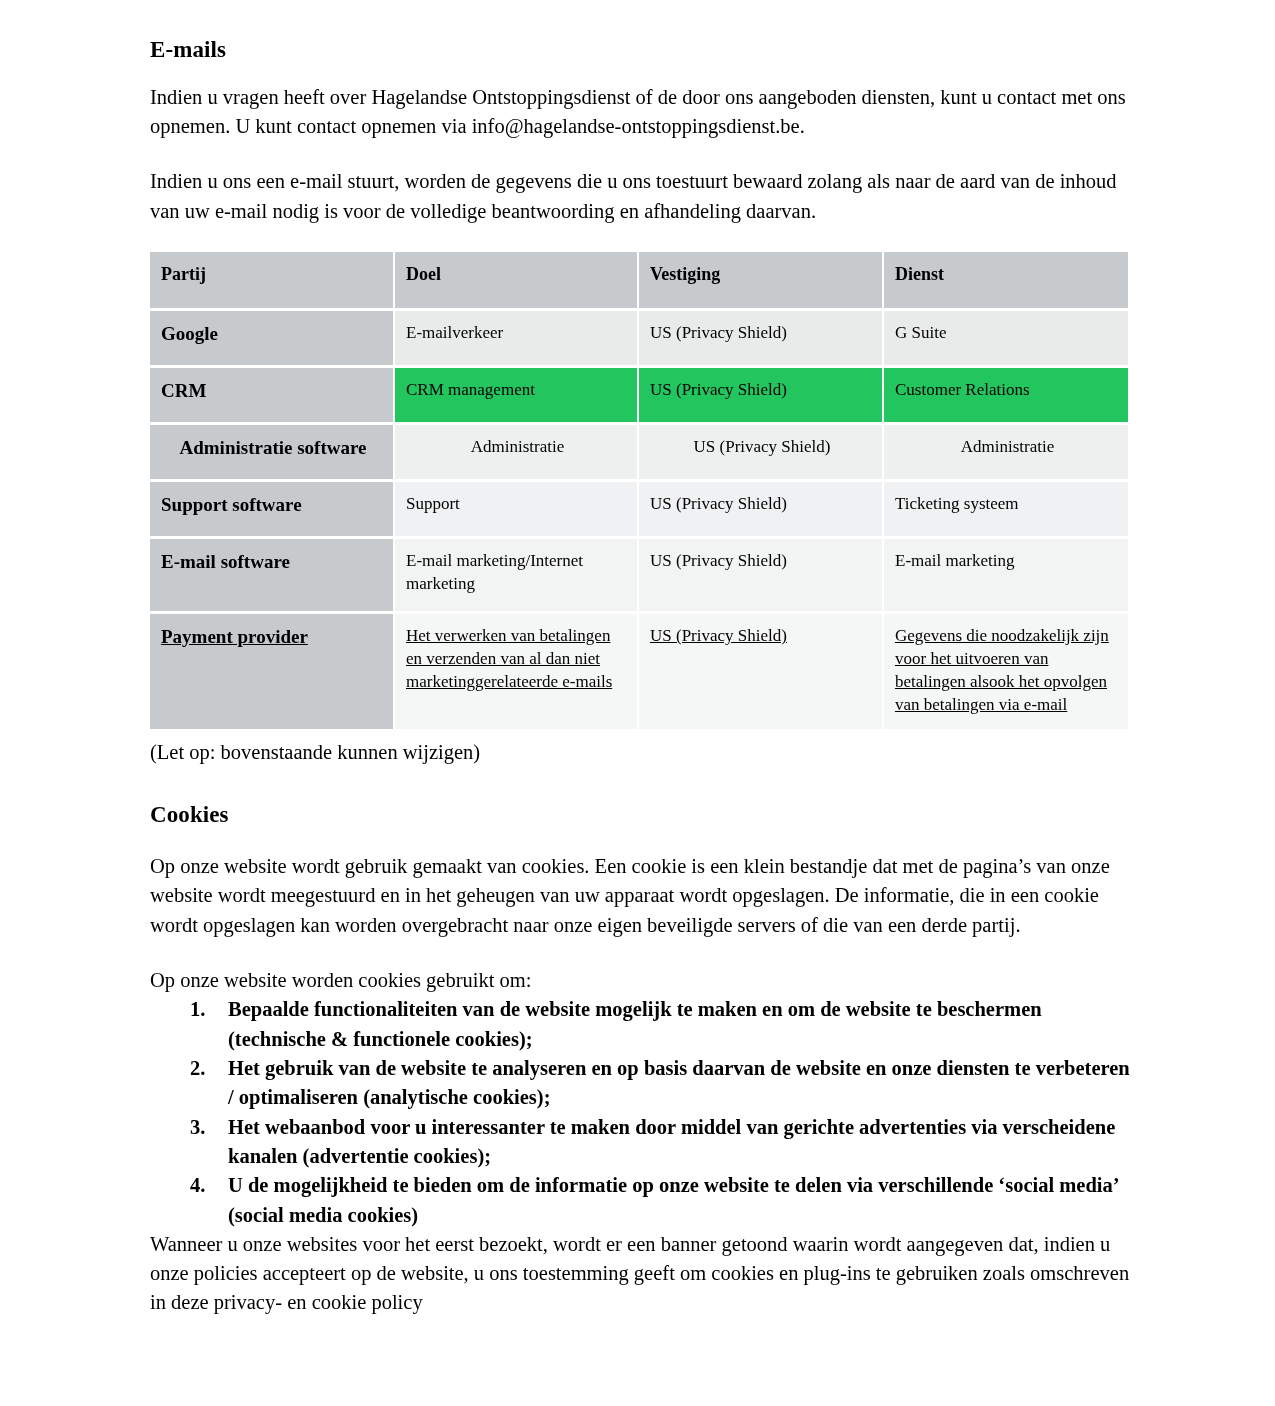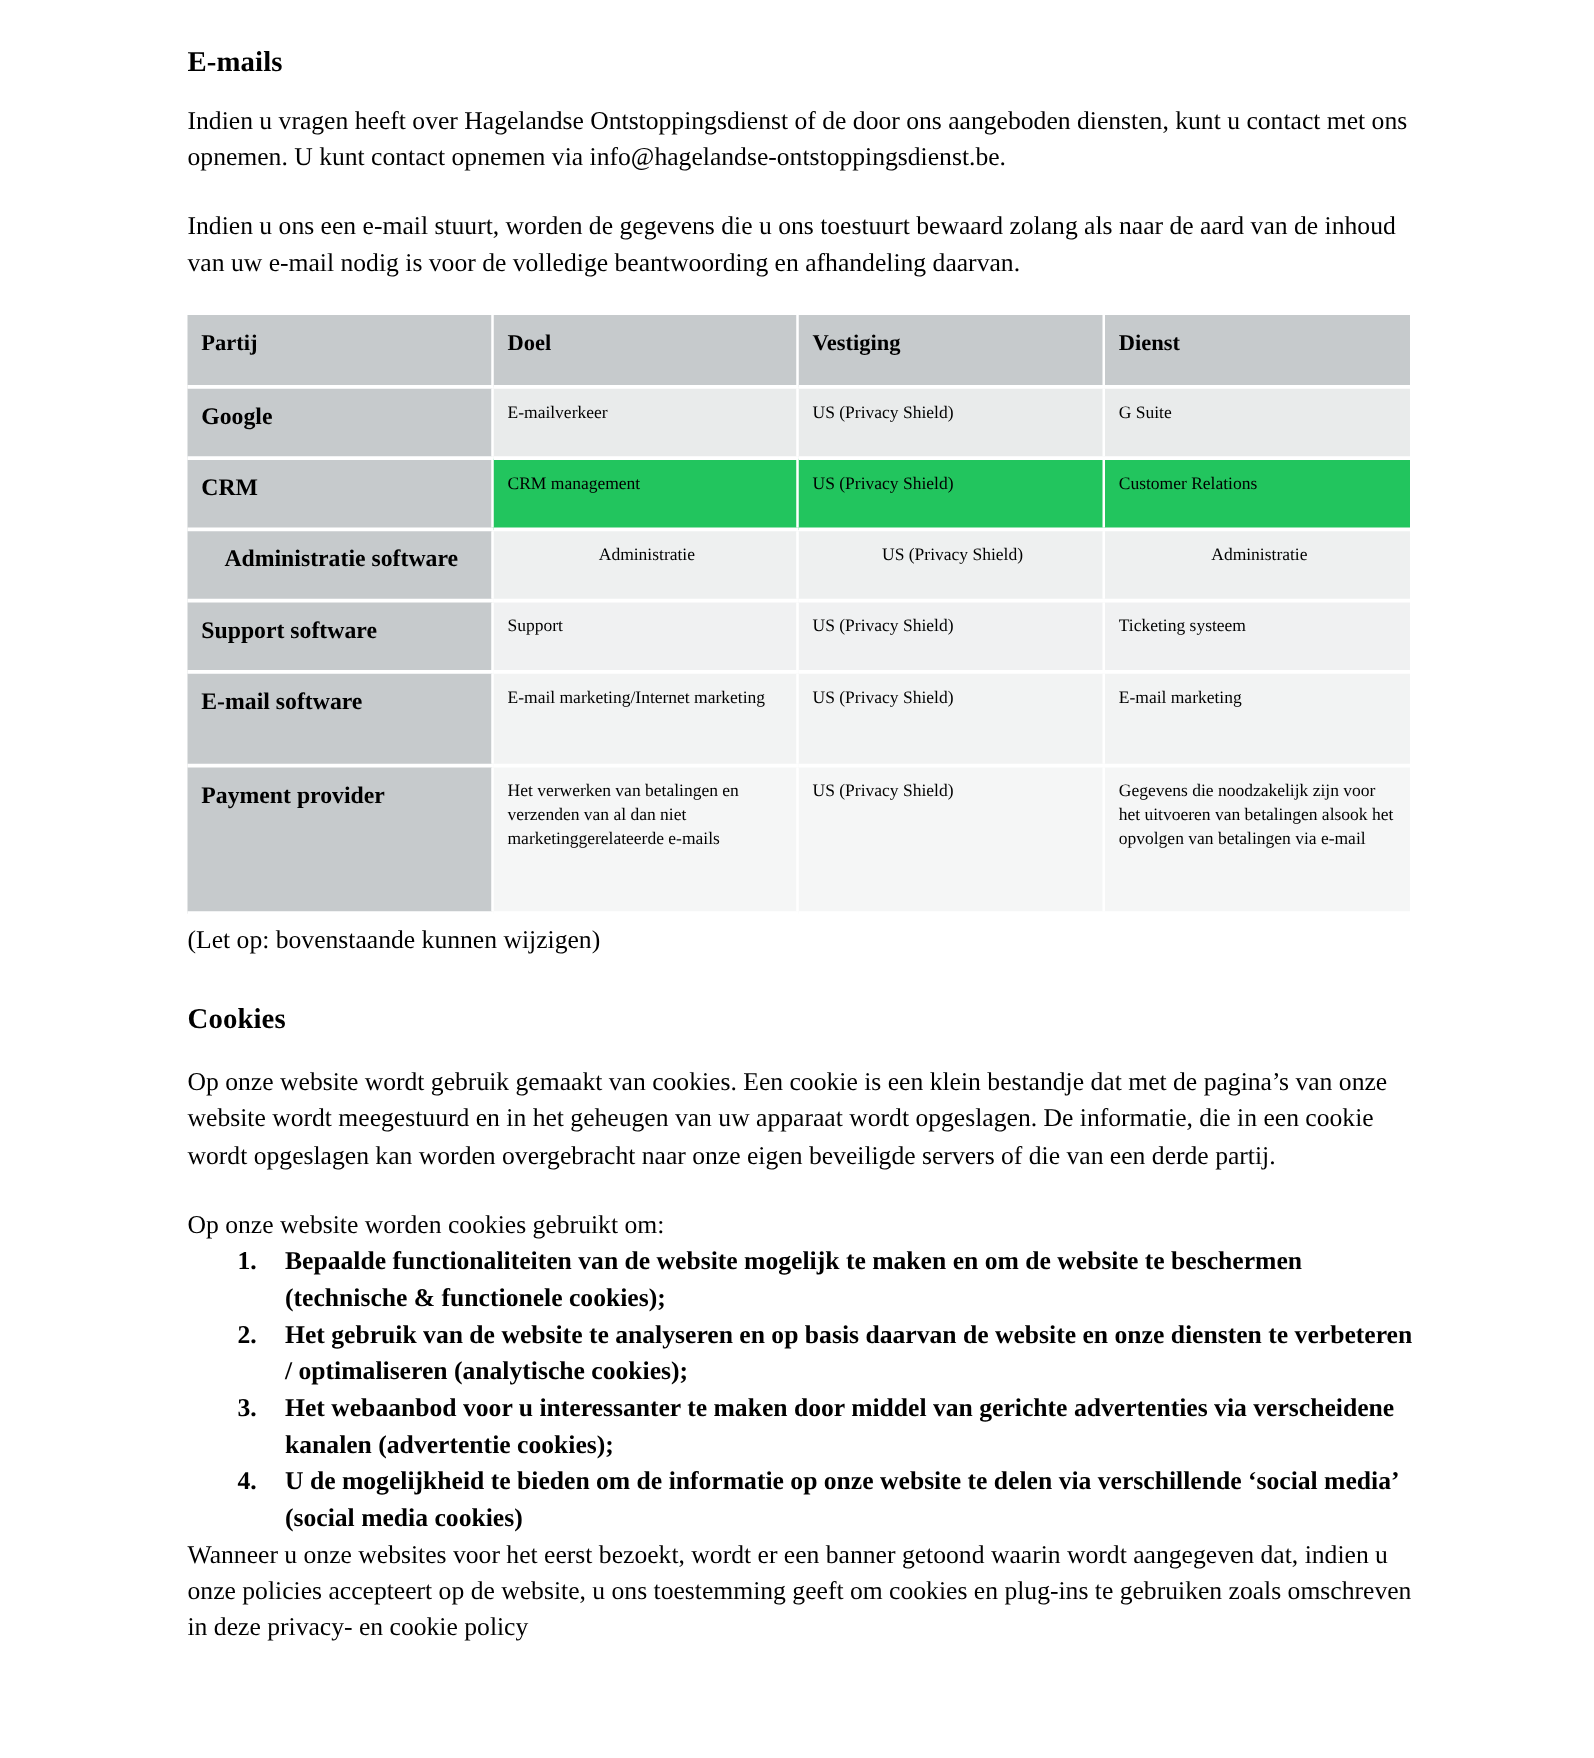--- a/index.html
+++ b/index.html
@@ -59,21 +59,21 @@
   table.parties col.c3 { width: 245px; }
   table.parties col.c4 { width: 245px; }
 
   table.parties th,
   table.parties td {
     vertical-align: top;
     padding: 10px 8px 10px 11px;
     border: 0;
     border-right: 2px solid #ffffff;
     border-bottom: 3px solid #ffffff;
-    font-size: 14px;
+    font-size: 17px;
     line-height: 1.36;
     text-align: left;
   }
   table.parties th:last-child,
   table.parties td:last-child { border-right: 0; }
 
   table.parties thead th {
     background: #c6cacc;
     font-weight: bold;
     font-size: 18px;
@@ -91,21 +91,21 @@
   table.parties tbody tr.r3 td.cell { background: #eef0f0; }
   table.parties tbody tr.r4 td.cell { background: #f0f1f2; }
   table.parties tbody tr.r5 td.cell { background: #f2f3f3; }
   table.parties tbody tr.r6 td.cell { background: #f5f6f6; }
 
   table.parties tbody tr.r1 td { height: 34px; }
   table.parties tbody tr.r2 td { height: 34px; }
   table.parties tbody tr.r3 td { height: 34px; text-align: center; }
   table.parties tbody tr.r4 td { height: 34px; }
   table.parties tbody tr.r5 td { height: 52px; }
-  table.parties tbody tr.r6 td { height: 95px; }
+  table.parties tbody tr.r6 td { height: 95px; text-decoration: underline; }
 
   
   ol.cookie-uses {
     margin: 0 0 0 0;
     padding: 0 0 0 78px;
     list-style: none;
     counter-reset: ci;
   }
   ol.cookie-uses li {
     counter-increment: ci;

